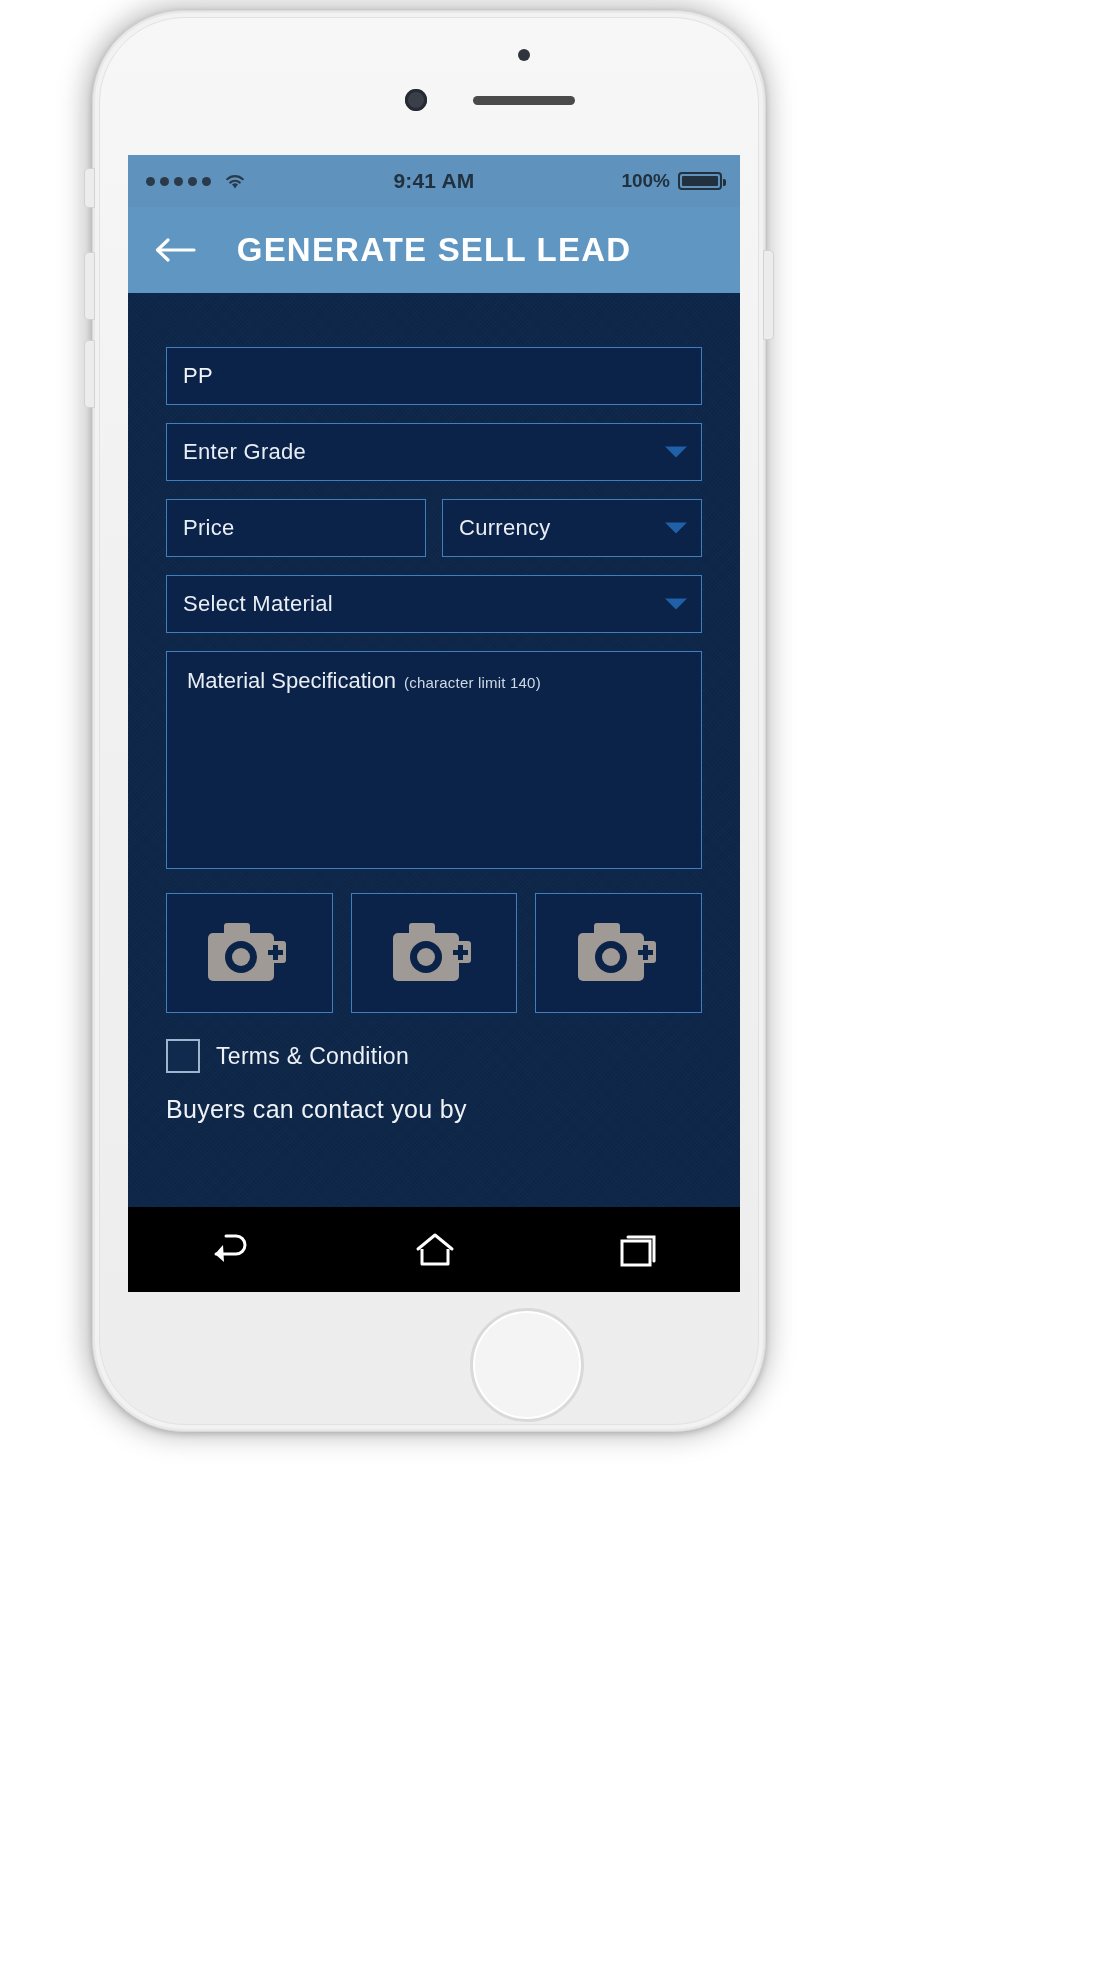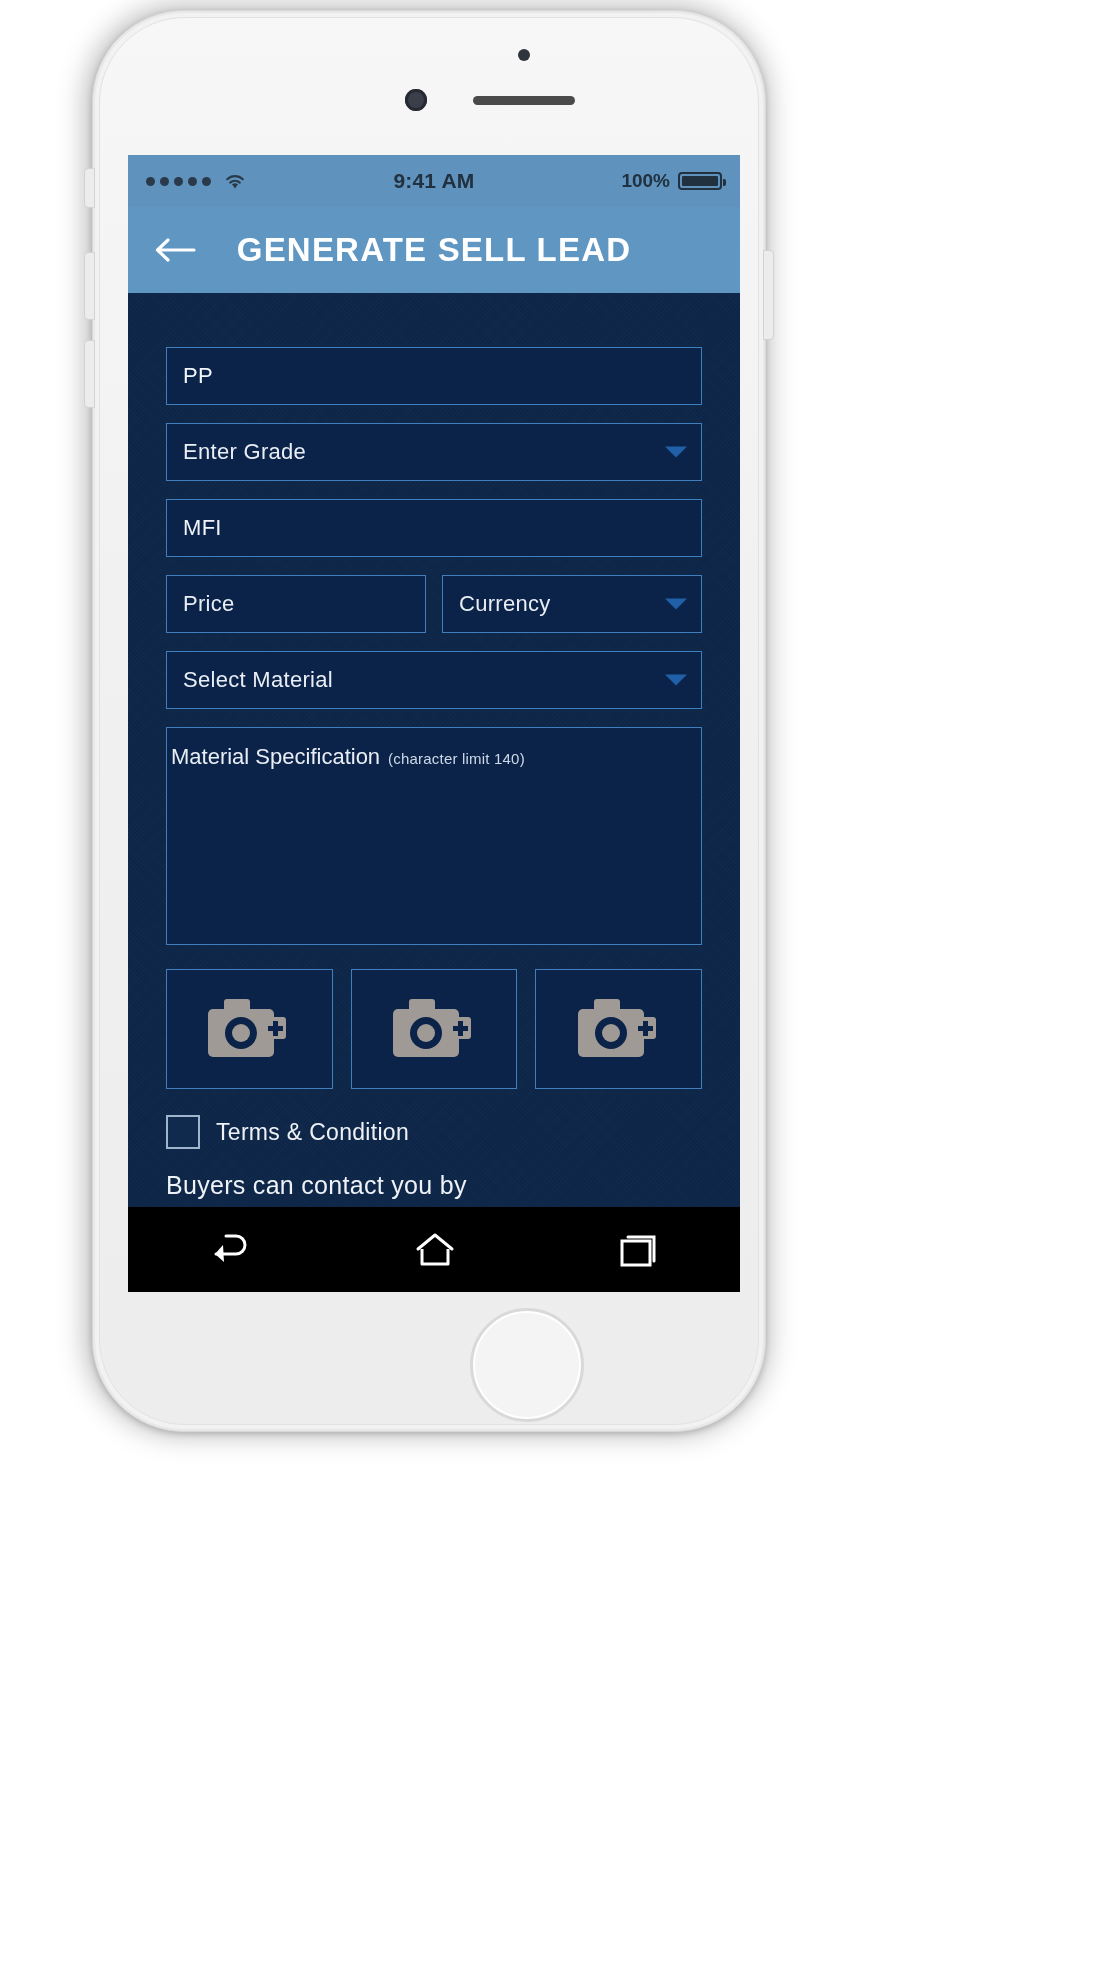--- a/index.html
+++ b/index.html
@@ -140,21 +140,21 @@
     border-top:11px solid #1f60a8;
   }
   .row2{display:flex;gap:16px;}
   .row2 .field{flex:1;margin-bottom:18px;}
 
   .textarea-field{
     border:1px solid #3f7fc0;
     background:#0b2349;
     height:218px;
     margin-bottom:24px;
-    padding:16px 16px 0 4px;
+    padding:16px 16px 0 20px;
     box-sizing:border-box;
     color:#e9eef5;
     font-size:22px;
   }
   .ta-hint{
     font-size:15px;color:#cfd9e6;margin-left:8px;letter-spacing:.2px;
   }
 
   
   .cam-row{display:flex;gap:18px;margin-bottom:26px;}
@@ -242,23 +242,20 @@
 
     <div class="field filled">
       <span>PP</span>
     </div>
 
     <div class="field">
       <span>Enter Grade</span>
       <span class="caret"></span>
     </div>
 
-    <div class="field filled">
-      <span>MFI</span>
-    </div>
 
     <div class="row2">
       <div class="field">
         <span>Price</span>
       </div>
       <div class="field">
         <span>Currency</span>
         <span class="caret"></span>
       </div>
     </div>

